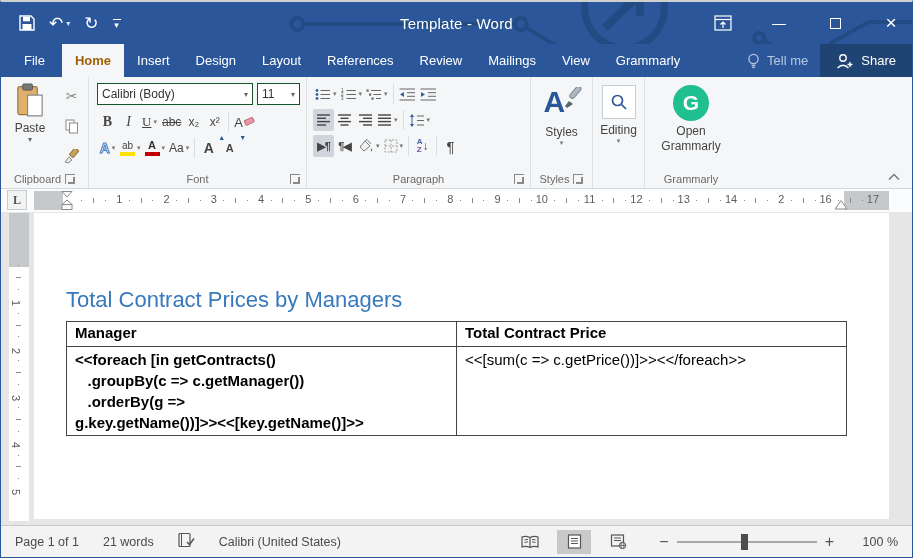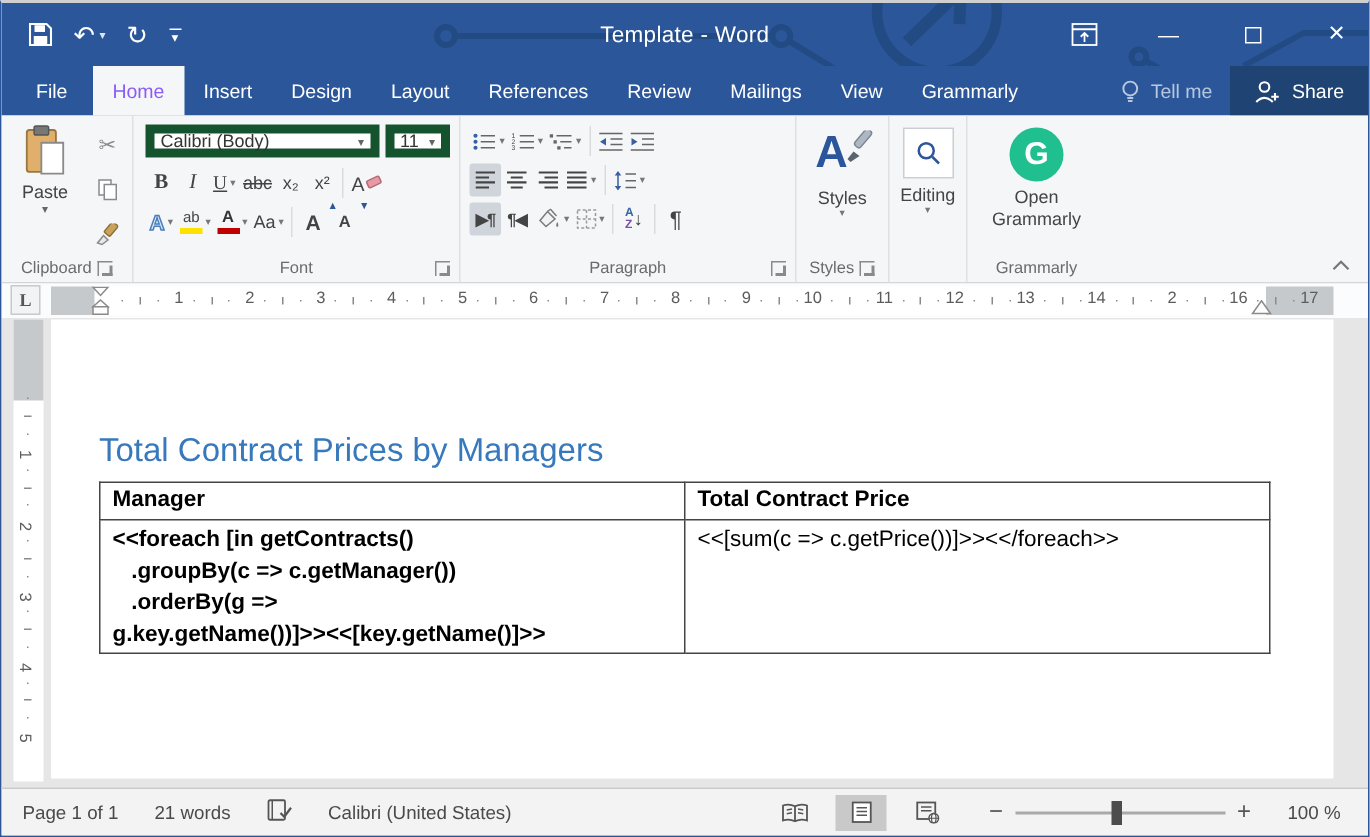--- a/index.html
+++ b/index.html
@@ -17,21 +17,21 @@
   .caret-s { font-size:8px; margin-left:3px; color:#dce6f5; }
   .title { position:absolute; left:0; right:0; top:0; height:42px; display:flex; align-items:center; justify-content:center; font-size:15px; letter-spacing:.2px; }
   .wctrls { position:absolute; right:10px; top:0; height:42px; display:flex; align-items:center; gap:34px; }
   .wbtn { display:flex; align-items:center; justify-content:center; width:22px; height:22px; color:#fff; font-size:14px; }
   .maxbox { width:11px; height:11px; border:1px solid #fff; }
 
   
   .tabrow { position:relative; height:33px; background:#2b579a; display:flex; align-items:stretch; color:#fff; font-size:13px; }
   .tab { display:flex; align-items:center; padding:0 13px; cursor:default; }
   .tab.file { padding:0 17px; margin-left:6px; }
-  .tab.active { background:#f5f6f7; color:#8b5cf6; }
+  .tab.active { background:#f5f6f7; color:#a16207;font-weight:bold; }
   .tab-spacer { flex:1; }
   .tellme { display:flex; align-items:center; gap:7px; color:#b9c7de; padding:0 12px; }
   .share { display:flex; align-items:center; gap:7px; background:#1f4473; color:#fff; padding:0 16px; }
 
   
   .ribbon { position:relative; height:112px; background:#f5f6f7; border-bottom:1px solid #d4d6d8; display:flex; }
   .rgroup { position:relative; height:100%; border-right:1px solid #dee0e2; padding-bottom:20px; }
   .glabel { position:absolute; left:0; right:0; bottom:3px; display:flex; align-items:center; justify-content:center; gap:4px; color:#6b6b6b; font-size:11px; }
   .launch { width:10px; height:10px; border-top:1px solid #8a8a8a; border-left:1px solid #8a8a8a; position:relative; }
   .launch:after { content:""; position:absolute; right:0; bottom:0; width:5px; height:5px; border-right:2px solid #8a8a8a; border-bottom:2px solid #8a8a8a; }
@@ -40,21 +40,21 @@
   .sel { background:#cfd5db; }
   .vsep { width:1px; height:20px; background:#d9dbdd; margin:0 3px; align-self:center; }
 
   
   .g-clip { width:88px; }
   .paste { position:absolute; left:6px; top:6px; width:46px; height:80px; display:flex; flex-direction:column; align-items:center; justify-content:flex-start; color:#444; }
   .clip-small { position:absolute; right:6px; top:8px; display:flex; flex-direction:column; gap:8px; }
 
   
   .g-font { width:218px; padding:6px 6px 20px 8px; }
-  .combo { display:flex; align-items:center; height:22px; background:#fff; border:6px solid #14532d; padding:0 4px; color:#333; }
+  .combo { display:flex; align-items:center; height:22px; background:#fff; border:1px solid #14532d; padding:0 4px; color:#333; }
   .combo .caret-g { margin-left:auto; font-size:8px; color:#666; }
   .fontrows { display:flex; flex-direction:column; gap:4px; margin-top:6px; }
   .frow { display:flex; align-items:center; }
   .bold-b { font-weight:bold; font-size:14px; font-family:"Liberation Serif",serif; }
   .ital { font-style:italic; font-size:14px; font-family:"Liberation Serif",serif; }
   .und { text-decoration:underline; font-size:13px; font-family:"Liberation Serif",serif; }
   .strike { text-decoration:line-through; font-size:12px; }
   .fxsub, .fxsup { font-size:12px; }
   .fx-effects { color:#dce8f7; -webkit-text-stroke:1px #4a7ebb; font-weight:bold; font-size:14px; }
   .hl { display:flex; flex-direction:column; align-items:center; line-height:1; }
@@ -115,21 +115,21 @@
   
   .statusbar { position:absolute; left:0; right:0; bottom:0; height:32px; background:#f3f3f3; border-top:1px solid #c9c9c9; display:flex; align-items:center; color:#4a4a4a; font-size:12.5px; }
   .sleft { display:flex; align-items:center; gap:24px; padding-left:14px; }
   .sright { margin-left:auto; display:flex; align-items:center; gap:10px; padding-right:14px; }
   .viewbtn { width:34px; height:24px; display:flex; align-items:center; justify-content:center; }
   .viewbtn.sel { background:#c9c9c9; }
   .zoomwrap { display:flex; align-items:center; gap:8px; margin-left:14px; }
   .zminus,.zplus { font-size:16px; color:#555; }
   .ztrack { position:relative; width:140px; height:2px; background:#a9a9a9; }
   .zhandle { position:absolute; left:64px; top:-7px; width:7px; height:16px; background:#4c4c4c; }
-  .zoomlabel { margin-left:10px; width:44px; text-align:center; }
+  .zoomlabel { margin-left:10px; width:44px; text-align:right; }
 </style>
 </head>
 <body>
 
 <div class="window">
 
   <div class="titlebar">
     <svg class="deco" viewBox="0 0 913 42">
       <g stroke="#22497f" fill="none" stroke-width="4" opacity="0.85">
         <circle cx="625" cy="6" r="40" stroke-width="7"></circle>

